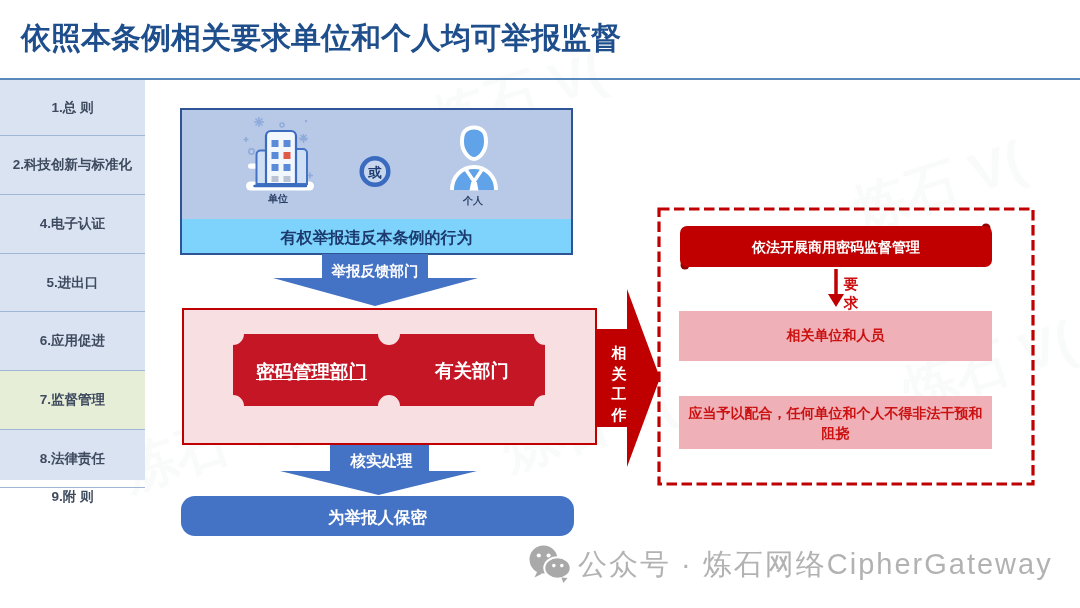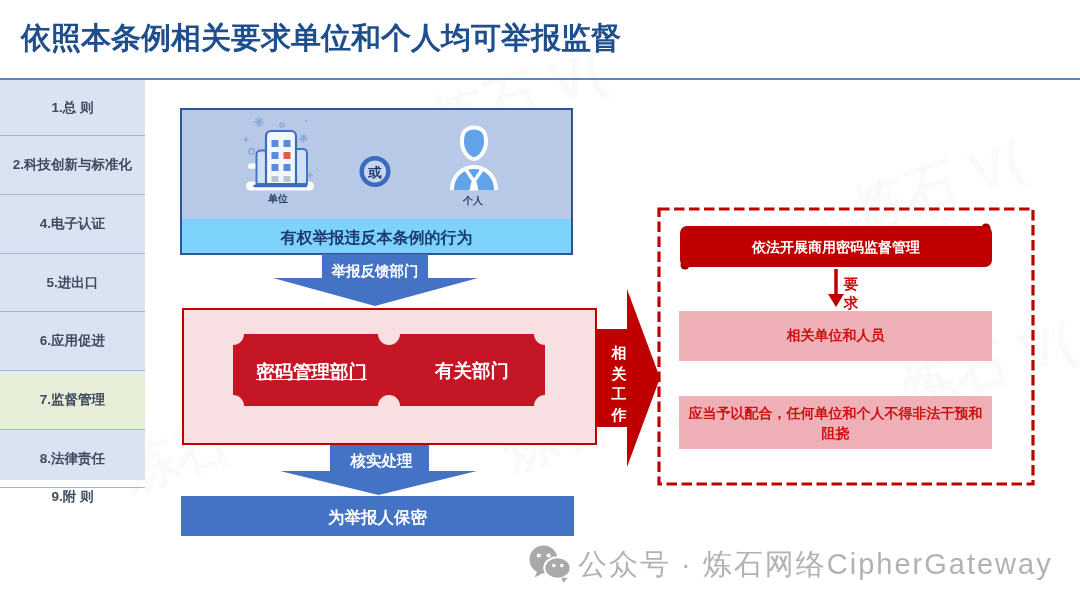--- a/index.html
+++ b/index.html
@@ -158,21 +158,21 @@
   <div class="tickettext" style="left:256px; top:359px;text-decoration:underline;">密码管理部门</div>
   <div class="tickettext" style="left:435px; top:338px;margin-top:20px;">有关部门</div>
 
   <div class="abs" style="left:680px; top:226px; width:312px; height:41px; display:flex; align-items:center; justify-content:center; padding-top:3px; color:#fff; font-weight:bold; font-size:14px;">依法开展商用密码监督管理</div>
 
   <div class="abs" style="left:843px; top:275px; width:16px; font-size:14.5px; font-weight:bold; color:#cc0e0e; line-height:18.5px; text-align:center;">要<br>求</div>
 
   <div class="abs rpink" style="top:311px; height:50px; font-size:14px;">相关单位和人员</div>
   <div class="abs rpink" style="top:396px; height:53px; font-size:14px; line-height:20px;">应当予以配合，任何单位和个人不得非法干预和<br>阻挠</div>
 
-  <div id="bluebar" class="abs" style="padding-top:3px;">为举报人保密</div>
+  <div id="bluebar" class="abs" style="padding-top:3px;border-radius:14px;">为举报人保密</div>
 
   <svg class="abs" style="left:527px; top:544px;" width="46" height="40" viewBox="0 0 46 40">
     <g fill="#a9a9a9">
       <circle cx="16.5" cy="15.5" r="14"></circle>
       <path d="M10.5 27 l-3 6.5 l7.5 -3.8 z"></path>
       <ellipse cx="30.5" cy="24" rx="13.2" ry="10.8" stroke="#ffffff" stroke-width="2"></ellipse>
       <path d="M34.5 33.5 l1.8 5.5 l4.2 -5 z"></path>
     </g>
     <g fill="#ffffff">
       <circle cx="11.8" cy="11.5" r="2.1"></circle>

